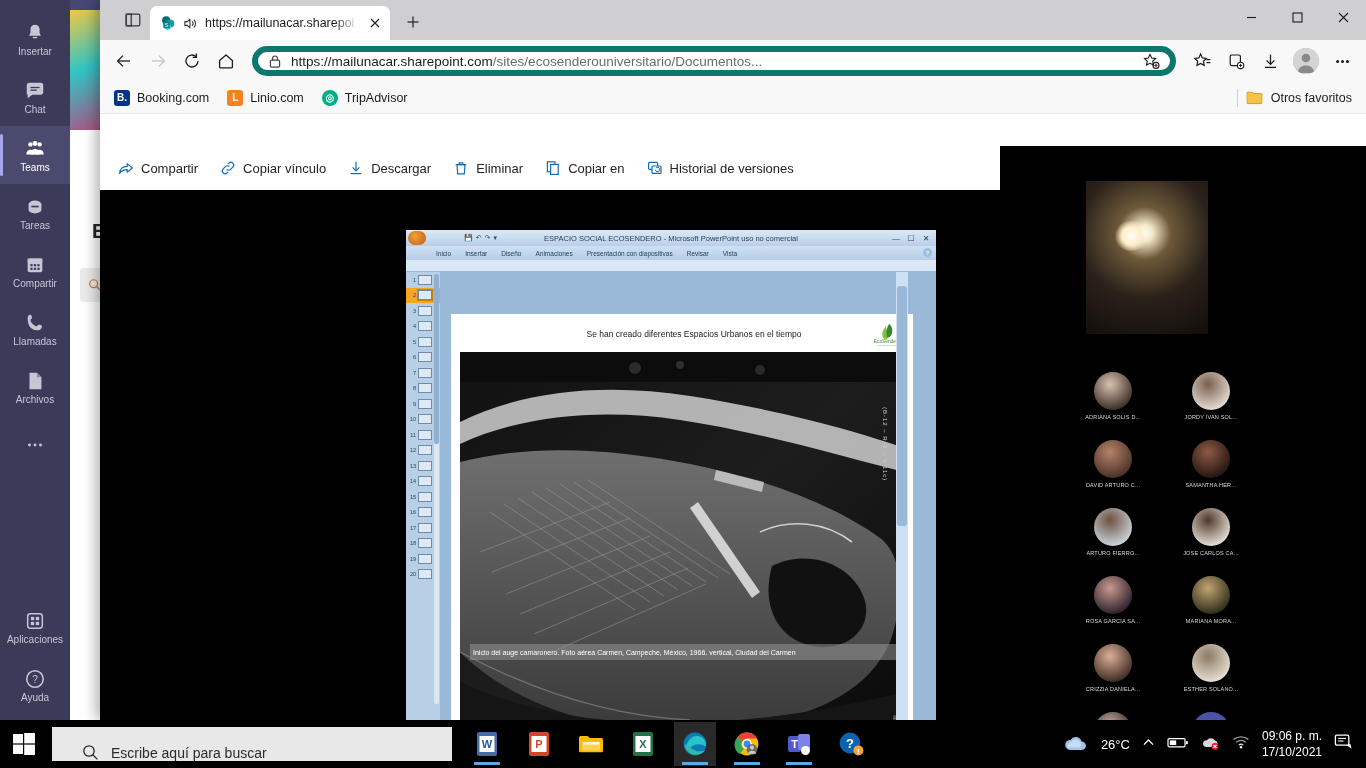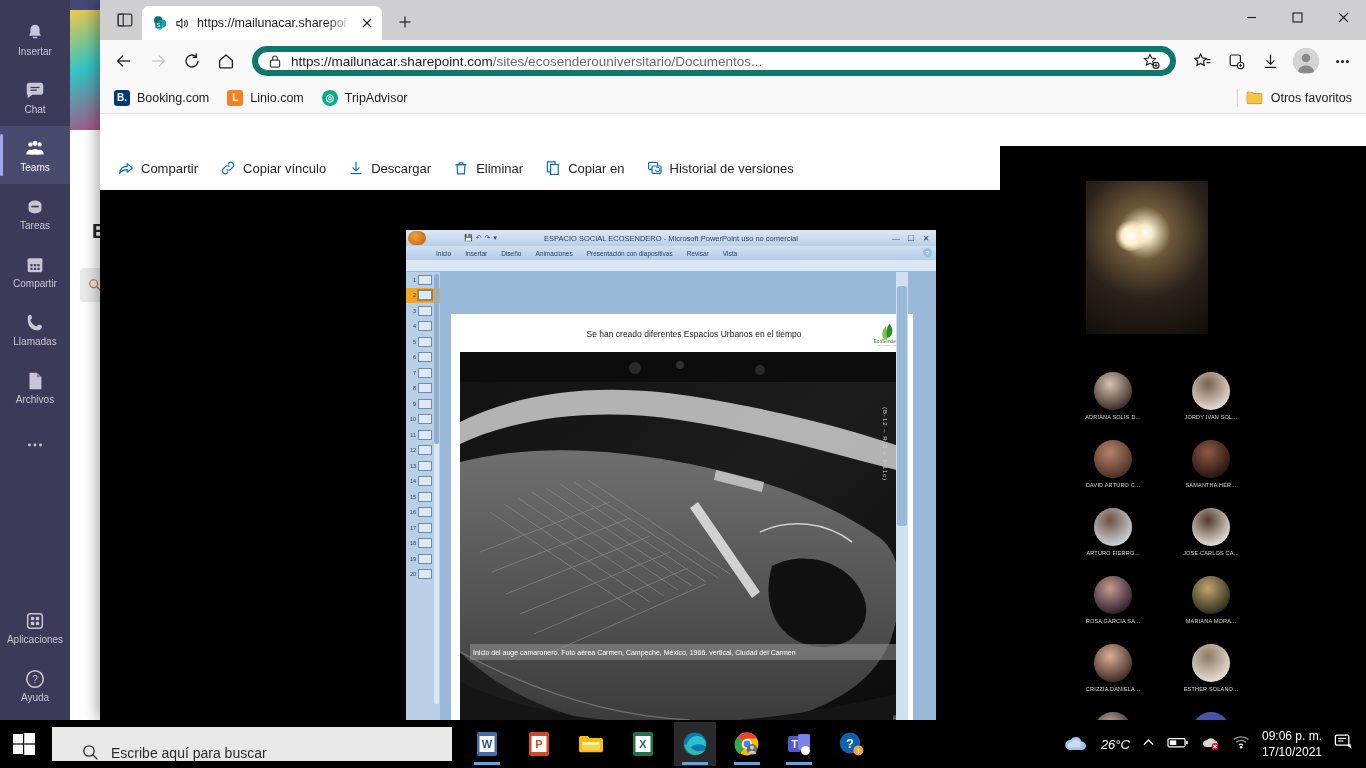--- a/index.html
+++ b/index.html
@@ -44,21 +44,21 @@
   .teams-searchbox .sico { width:14px;height:14px; }
   .teams-sub { position:absolute; left:22px; top:305px; font-size:12px; color:#605e5c; }
 
   
   .edge {
     position: absolute; left: 100px; top: 0; width: 1266px; height: 720px;
     background: #ffffff; box-shadow: -3px 0 14px rgba(0,0,0,.35);
   }
   .edge-tabstrip {
     height: 40px; background: #cfcfd1; display: flex; align-items: flex-end;
-    padding-left: 8px; position: relative;
+    padding-left: 16px; position: relative;
   }
   .tab-list-btn { width: 34px; height: 34px; display:flex; align-items:center; justify-content:center; margin-bottom:3px; }
   .edge-tab {
     height: 34px; min-width: 240px; max-width: 260px; background: #fff;
     border-radius: 7px 7px 0 0; display: flex; align-items: center;
     padding: 0 6px 0 10px; gap: 7px; font-size: 12.5px; color: #1b1b1b;
   }
   .edge-tab .favicon { width: 16px; height: 16px; flex: none; }
   .edge-tab .speaker { width: 15px; height: 15px; flex: none; }
   .edge-tab .title {
@@ -862,21 +862,21 @@
       <div class="tb-icon">
         <svg width="28" height="28" viewBox="0 0 28 28">
             <circle cx="13" cy="13" r="10.4" fill="#0b63b0"></circle>
             <text x="13" y="18" font-size="13" fill="#fff" text-anchor="middle" font-family="Liberation Sans" font-weight="bold">?</text>
             <circle cx="21.4" cy="20.4" r="5" fill="#f2a33c"></circle>
             <text x="21.4" y="24" font-size="8" fill="#fff" text-anchor="middle" font-family="Liberation Sans" font-weight="bold">!</text>
           </svg>
       </div>
     </div>
     <div class="tray">
-      <span style="display:flex;align-items:center;gap:12px;font-style:italic;">
+      <span style="display:flex;align-items:center;gap:12px;">
         <svg width="26" height="20" viewBox="0 0 26 20">
             <path d="M7 16a5 5 0 0 1 .5-10 6 6 0 0 1 11 1.6A4.2 4.2 0 0 1 19 16z" fill="#9fc4e8"></path>
             <path d="M5 13.6a3.6 3.6 0 0 1 3.2-5.4 5 5 0 0 1 8.4-.6 3.6 3.6 0 0 1-.4 6z" fill="#c8dcf2"></path>
           </svg>
         <span class="temp">26°C</span>
       </span>
       <span>
         <svg width="13" height="13" viewBox="0 0 13 13">
             <polyline points="2,8.6 6.5,4 11,8.6" fill="none" stroke="#fff" stroke-width="1.3"></polyline>
           </svg>

